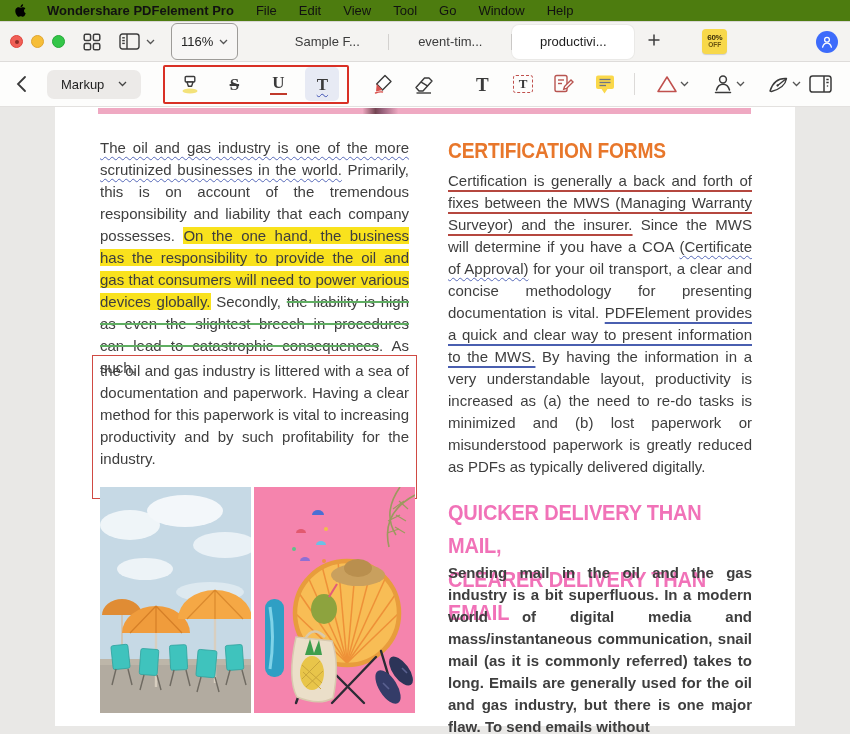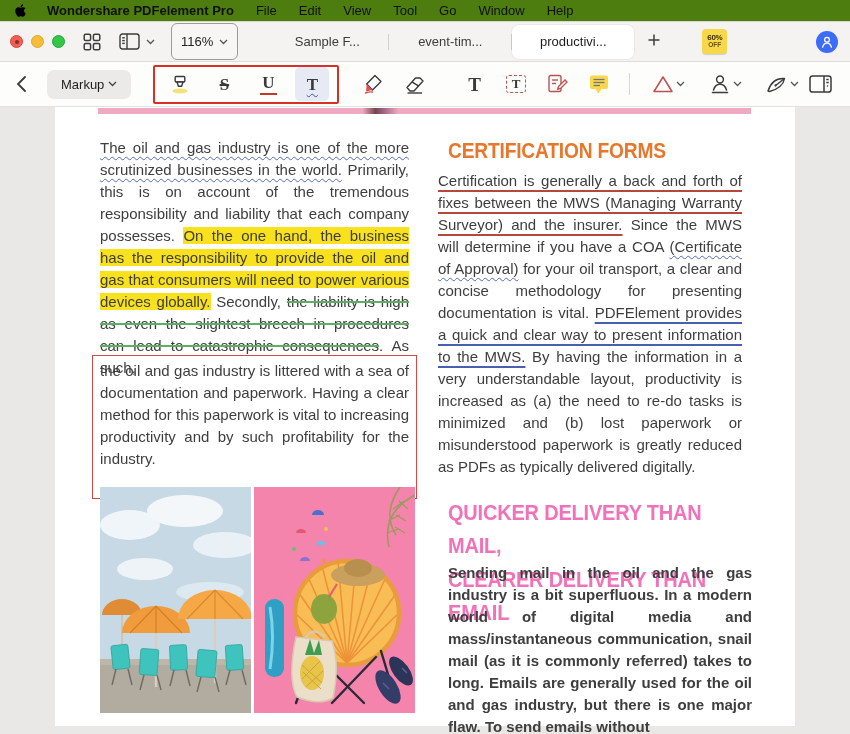--- a/index.html
+++ b/index.html
@@ -49,21 +49,21 @@
   .tool { width:34px; height:34px; display:flex; align-items:center; justify-content:center;
     border-radius:5px; position:relative; }
   .glyph { font-family:"Liberation Serif", serif; font-size:17px; font-weight:600; color:#3a3a3a; line-height:1; }
   .strike-glyph { text-decoration:line-through; text-decoration-thickness:1.5px; text-decoration-color:#3a3a3a; }
   .under-glyph { border-bottom:2px solid #c0392b; padding:0 2px 2px 2px; }
   .squig-glyph { text-decoration:underline; text-decoration-style:wavy; text-decoration-color:#3f51b5;
     text-decoration-thickness:1px; text-underline-offset:3px; }
   .tool.selected { background:#e7eaf4; }
   .redgroup { display:flex; align-items:center; gap:10px; margin-left:22px;
     border:2.5px solid #d93025; border-radius:2px; padding:2px 8px; height:39px; }
-  .markup-pill { display:flex; align-items:center; gap:4px; background:#eceae8; border-radius:7px;
+  .markup-pill { display:flex; align-items:center; gap:14px; background:#eceae8; border-radius:7px;
     padding:7px 14px; font-size:13px; color:#1e1e1e; margin-left:14px; }
   .backbtn { padding:4px 6px; display:flex; align-items:center; }
   .tsep { width:1px; height:22px; background:#dcdad8; margin:0 10px; }
   .chev { margin-left:2px; }
   .tbox-glyph { border:1.5px dashed #c0504d; border-radius:3px; padding:1px 5px 2px 5px; font-size:13px; }
 
   
   .docarea { position:absolute; left:0; top:107px; width:850px; height:627px; background:#e9e8e6; }
   .page { position:absolute; left:55px; top:0; width:740px; height:619px; background:#ffffff; }
   .pinkbar { position:absolute; left:43px; top:1px; width:653px; height:6px;
@@ -71,21 +71,21 @@
 
   .para { font-size:15px; line-height:22px; color:#3e3e3e; text-align:justify; }
   .p-left1 { position:absolute; left:45px; top:30px; width:309px; }
   .redbox { position:absolute; left:37px; top:248px; width:325px; height:144px;
     border:1.5px solid #d04a43; padding:4px 7px; }
   .redbox span { font-size:15px; line-height:22px; color:#3e3e3e; text-align:justify; display:block; }
   .beach { position:absolute; left:45px; top:380px; }
 
   .h-orange { position:absolute; left:393px; top:31px; width:303px; font-size:20px; font-weight:700;
     color:#e8772b; letter-spacing:-0.2px; transform:scale(0.96,1.12); transform-origin:left top; }
-  .p-right1 { position:absolute; left:383px; top:63px; width:304px; }
+  .p-right1 { position:absolute; left:393px; top:63px; width:304px; }
   .h-pink { position:absolute; left:393px; top:389px; width:304px; font-size:20px; font-weight:700;
     color:#f172b8; line-height:31px; letter-spacing:-0.2px; transform:scaleY(1.08); transform-origin:left top; }
   .h-pink .l1 { display:block; text-align-last:justify; }
   .h-pink .l2 { display:block; }
   .p-right2 { position:absolute; left:393px; top:455px; width:304px;font-weight:bold; }
 
   .seg-squiggly { text-decoration:underline; text-decoration-style:wavy; text-decoration-color:#5568b8;
     text-decoration-thickness:1px; text-underline-offset:3px; }
   .seg-highlight { background:#f9e21d;margin-top:16px; }
   .seg-strike { text-decoration:line-through; text-decoration-color:#5fae62; text-decoration-thickness:2px; }

